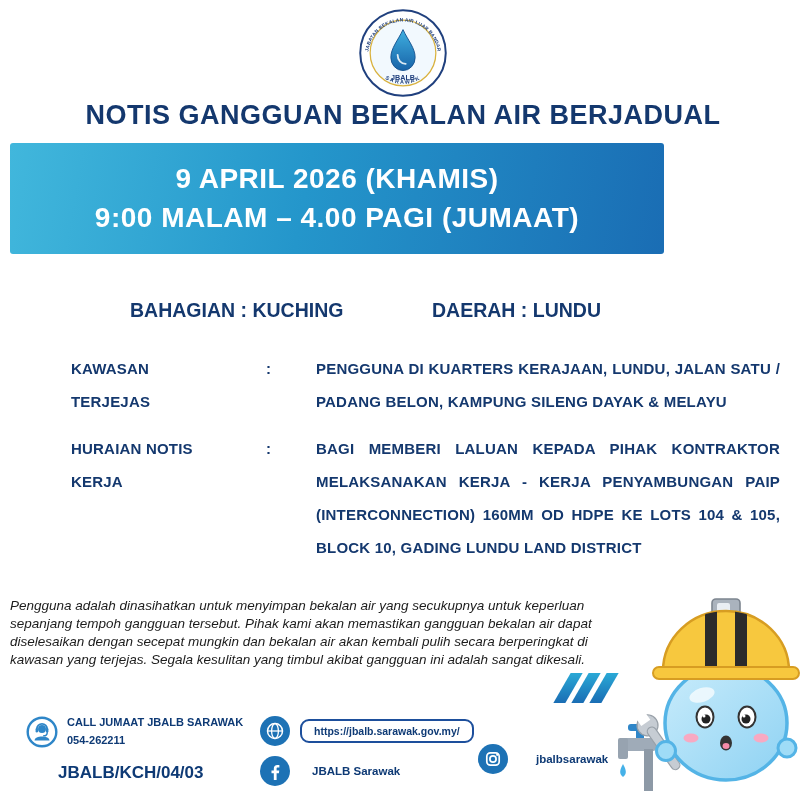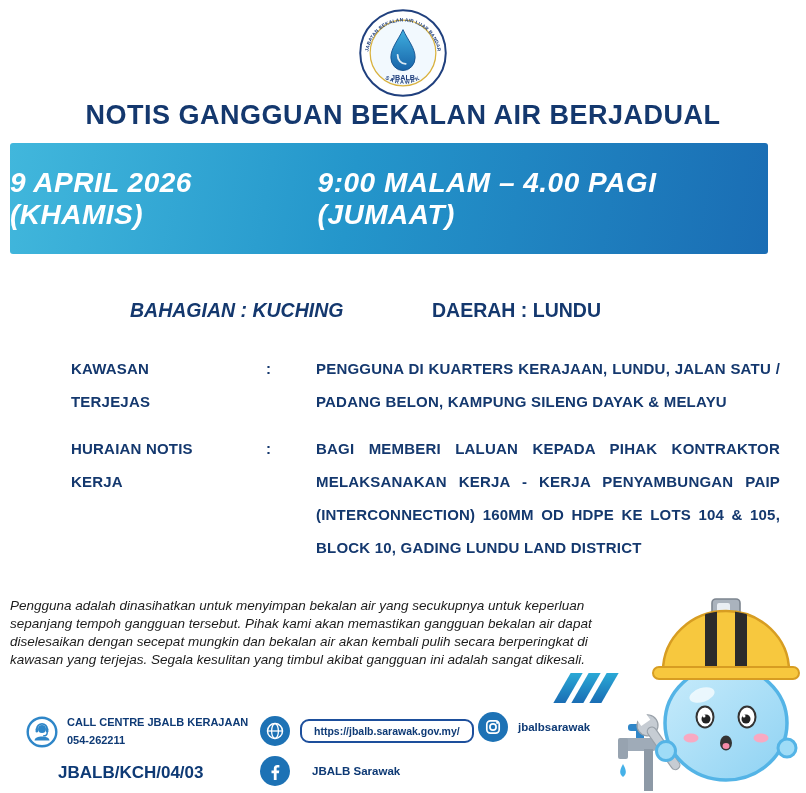--- a/index.html
+++ b/index.html
@@ -13,30 +13,30 @@
 
   .logo { position: absolute; top: 8px; left: 358px; width: 90px; height: 90px; }
 
   .title {
     position: absolute; top: 100px; left: 0; width: 100%;
     text-align: center; font-size: 27px; font-weight: 800;
     color: #14386e; letter-spacing: .5px;
   }
 
   .main-banner {
-    position: absolute; top: 143px; left: 10px; width: 758px; height: 111px;
+    position: absolute; top: 143px; left: 10px; width: 654px; height: 111px;
     border-radius: 3px;
     background: linear-gradient(100deg, #41b7dc 0%, #2496cb 45%, #1a6db4 100%);
-    display: flex; flex-direction: row; align-items: center; justify-content: center; gap: 7px; font-style: italic;
+    display: flex; flex-direction: column; align-items: center; justify-content: center; gap: 7px;
   }
   .main-banner .line { color: #ffffff; font-size: 28px; font-weight: 800; letter-spacing: .5px; }
 
   .region { position: absolute; top: 299px; left: 0; width: 100%; height: 26px;
     color: #14386e; font-size: 19.5px; font-weight: 800; }
-  .bahagian { position: absolute; left: 130px; top: 0; font-style: italic; }
+  .bahagian { position: absolute; left: 130px; top: 0; }
   .daerah   { position: absolute; left: 432px; top: 0; }
 
   .details { position: absolute; top: 352px; left: 35px; width: 745px; }
   .detail-row { display: grid; grid-template-columns: 195px 50px 1fr; margin-bottom: 14px; }
   .detail-label, .detail-sep, .detail-value {
     color: #14386e; font-size: 15px; font-weight: 800; line-height: 33px; letter-spacing: .2px; margin-left: 36px;
   }
   .detail-value { text-align: justify; }
 
   .advisory {
@@ -61,21 +61,21 @@
   .cc-text { color: #0e3a75; font-size: 11px; font-weight: 800; line-height: 1.6; }
   .ref { position: absolute; left: 58px; top: 763px; color: #0e3a75; font-size: 17px; font-weight: 800; }
 
   .web { position: absolute; left: 260px; top: 716px; display: flex; align-items: center; gap: 10px; }
   .pill {
     border: 2px solid #1d4f9c; border-radius: 9px; padding: 4px 12px;
     color: #0e3a75; font-size: 10.5px; font-weight: 800; white-space: nowrap;
   }
   .fb { position: absolute; left: 260px; top: 756px; display: flex; align-items: center; gap: 22px;
         color: #0e3a75; font-size: 11.5px; font-weight: 800; }
-  .ig { position: absolute; left: 478px; top: 712px; display: flex; align-items: center; gap: 10px;
+  .ig { position: absolute; left: 478px; top: 744px; display: flex; align-items: center; gap: 28px;
         color: #0e3a75; font-size: 11.5px; font-weight: 800; }
 
   .mascot { position: absolute; left: 606px; top: 583px; width: 200px; height: 210px; }
 </style>
 </head>
 <body>
 
 <div class="page">
 
   <svg class="logo" viewBox="0 0 100 100">
@@ -131,21 +131,21 @@
     <svg width="32" height="32" viewBox="0 0 32 32">
       <circle cx="16" cy="16" r="14.3" fill="#ffffff" stroke="#2e86c8" stroke-width="2.4"></circle>
       <circle cx="16" cy="13" r="4" fill="#2e86c8"></circle>
       <path d="M8.5 24.5 C8.5 19 23.5 19 23.5 24.5 Z" fill="#2e86c8"></path>
       <path d="M10.8 13 a5.2 5.2 0 0 1 10.4 0" fill="none" stroke="#2e86c8" stroke-width="1.8" stroke-linecap="round"></path>
       <rect x="9.6" y="12" width="2.4" height="4.4" rx="1.2" fill="#2e86c8"></rect>
       <rect x="20" y="12" width="2.4" height="4.4" rx="1.2" fill="#2e86c8"></rect>
       <path d="M21.2 16.4 q0 3.4 -3.4 3.4" fill="none" stroke="#2e86c8" stroke-width="1.5" stroke-linecap="round"></path>
     </svg>
     <div class="cc-text">
-      <div>CALL CENTRE JBALB KERAJAAN</div>
+      <div>CALL JUMAAT JBALB SARAWAK</div>
       <div>054-262211</div>
     </div>
   </div>
   <div class="ref">JBALB/KCH/04/03</div>
 
   <div class="web">
     <svg width="30" height="30" viewBox="0 0 30 30">
       <circle cx="15" cy="15" r="15" fill="#1d72b5"></circle>
       <circle cx="15" cy="15" r="7.5" fill="none" stroke="#ffffff" stroke-width="1.5"></circle>
       <ellipse cx="15" cy="15" rx="3.4" ry="7.5" fill="none" stroke="#ffffff" stroke-width="1.3"></ellipse>

